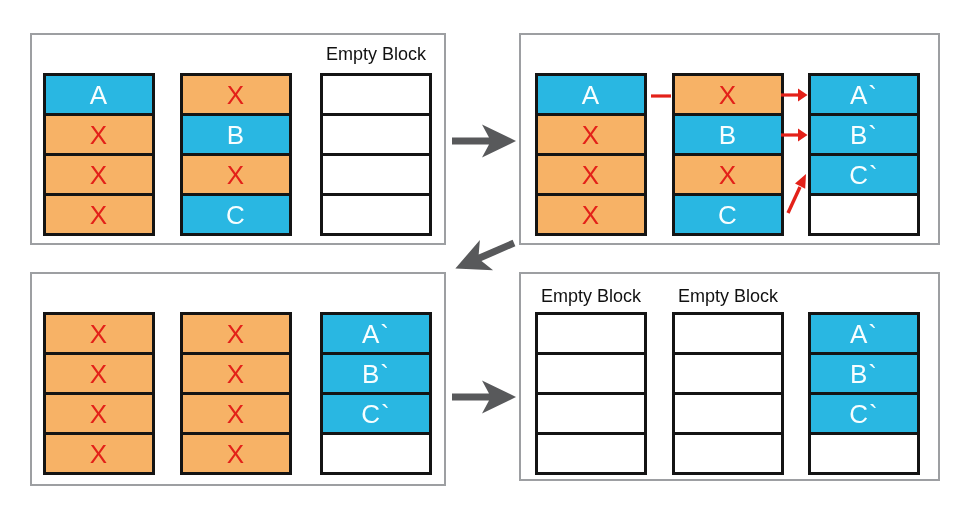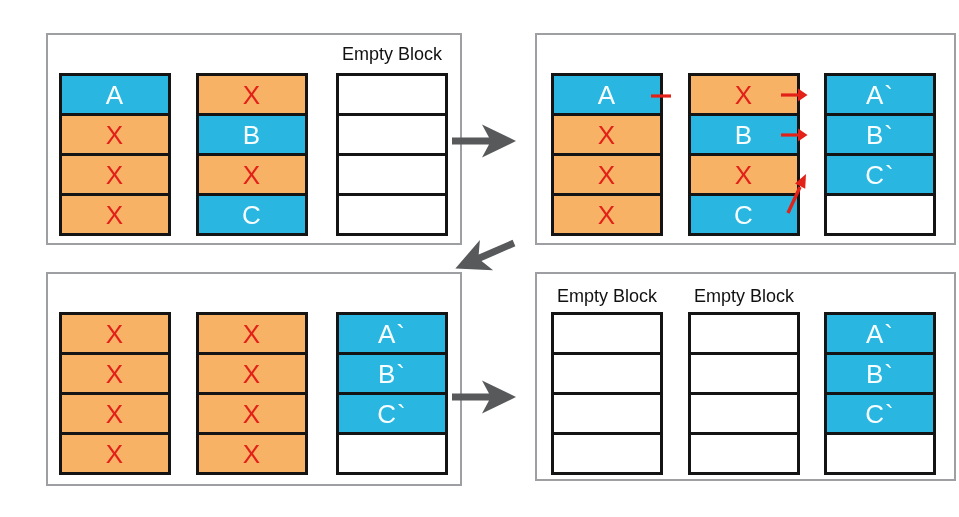--- a/index.html
+++ b/index.html
@@ -1,21 +1,21 @@
 <!DOCTYPE html>
 <html><head>
 <meta charset="utf-8">
 <style>
   html,body{margin:0;padding:0;background:#ffffff;}
   .canvas{
     position:relative;width:959px;height:517px;background:#ffffff;overflow:hidden;
     font-family:"Liberation Sans", sans-serif;
   }
   .panel{
-    position:absolute;background:#ffffff;border:2px solid #9d9fa2;box-sizing:border-box;margin-left:16px;
+    position:absolute;background:#ffffff;border:2px solid #9d9fa2;box-sizing:border-box;
   }
   .col{position:absolute;top:38px;width:112px;}
   .cell{
     box-sizing:border-box;height:43px;border:3px solid #141414;margin-top:-3px;
     display:flex;align-items:center;justify-content:center;
     font-size:26px;line-height:1;letter-spacing:1px;
   }
   .cell:first-child{margin-top:0;}
   .cell[data-type="valid"]{background:#29b7e2;color:#f7feff;}
   .cell[data-type="invalid"]{background:#f7b266;color:#e32119;}

